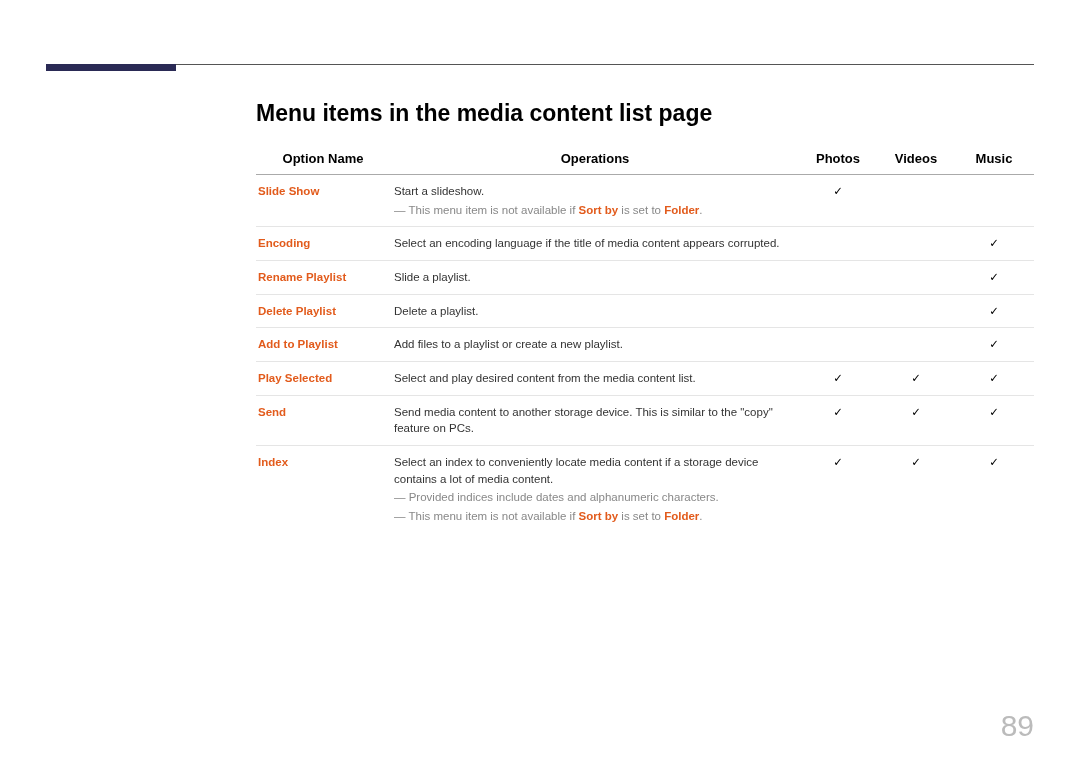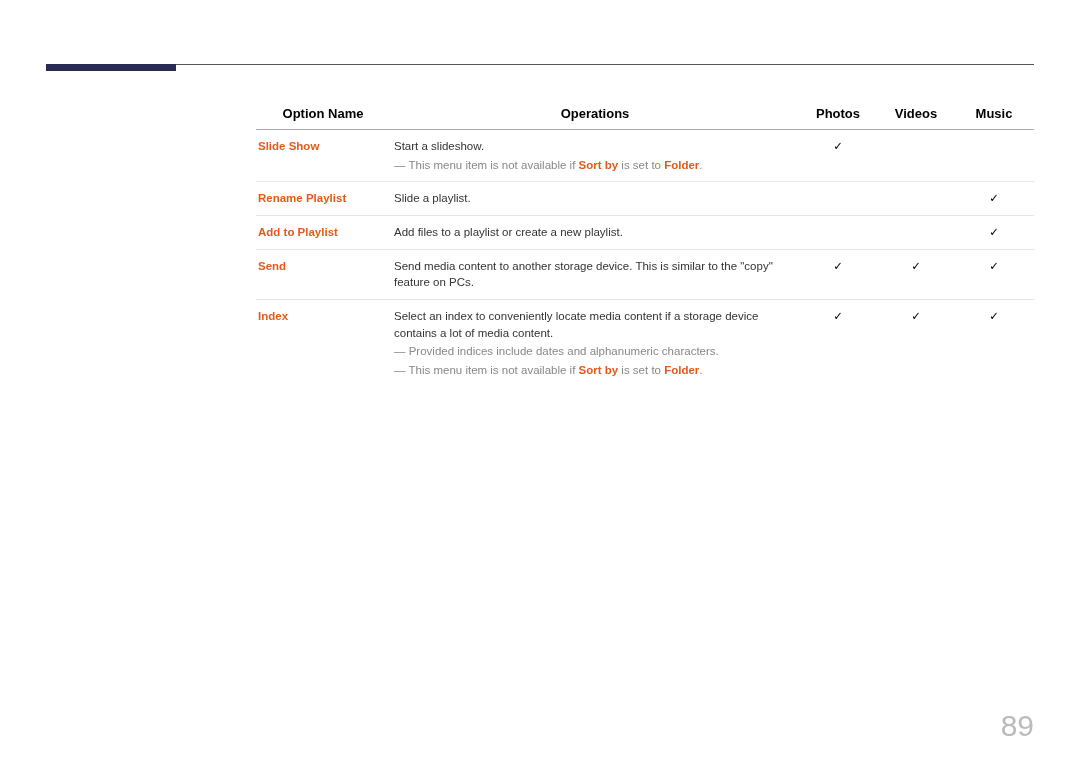--- a/index.html
+++ b/index.html
@@ -104,20 +104,21 @@
   col.col-ops { }
   col.col-c { width: 75px; }
 </style>
 </head>
 <body>
 
 <div class="top-rule"></div>
 <div class="accent-bar"></div>
 
 <div class="content">
+  <h1>Menu items in the media content list page</h1>
 
   <table>
     <colgroup>
       <col class="col-opt">
         <col class="col-ops">
       <col class="col-c">
         <col class="col-c">
         <col class="col-c">
     </colgroup>
     <thead>
@@ -131,31 +132,52 @@
     </thead>
     <tbody id="tbody">
         <tr>
           <td class="opt">Slide Show</td>
           <td class="ops"><span>Start a slideshow.</span><span class="note"><span class="dash">― </span><span>This menu item is not available if </span><span class="hl">Sort by</span><span> is set to </span><span class="hl">Folder</span><span>.</span></span></td>
           <td class="c"><span class="tick">✓</span></td>
           <td class="c"></td>
           <td class="c"></td>
         </tr>
         <tr>
+          <td class="opt">Encoding</td>
+          <td class="ops"><span>Select an encoding language if the title of media content appears corrupted.</span></td>
+          <td class="c"></td>
+          <td class="c"></td>
+          <td class="c"><span class="tick">✓</span></td>
+        </tr>
+        <tr>
           <td class="opt">Rename Playlist</td>
           <td class="ops"><span>Slide a playlist.</span></td>
+          <td class="c"></td>
+          <td class="c"></td>
+          <td class="c"><span class="tick">✓</span></td>
+        </tr>
+        <tr>
+          <td class="opt">Delete Playlist</td>
+          <td class="ops"><span>Delete a playlist.</span></td>
           <td class="c"></td>
           <td class="c"></td>
           <td class="c"><span class="tick">✓</span></td>
         </tr>
         <tr>
           <td class="opt">Add to Playlist</td>
           <td class="ops"><span>Add files to a playlist or create a new playlist.</span></td>
           <td class="c"></td>
           <td class="c"></td>
+          <td class="c"><span class="tick">✓</span></td>
+        </tr>
+        <tr>
+          <td class="opt">Play Selected</td>
+          <td class="ops"><span>Select and play desired content from the media content list.</span></td>
+          <td class="c"><span class="tick">✓</span></td>
+          <td class="c"><span class="tick">✓</span></td>
           <td class="c"><span class="tick">✓</span></td>
         </tr>
         <tr>
           <td class="opt">Send</td>
           <td class="ops"><span>Send media content to another storage device. This is similar to the "copy" feature on PCs.</span></td>
           <td class="c"><span class="tick">✓</span></td>
           <td class="c"><span class="tick">✓</span></td>
           <td class="c"><span class="tick">✓</span></td>
         </tr>
         <tr>

